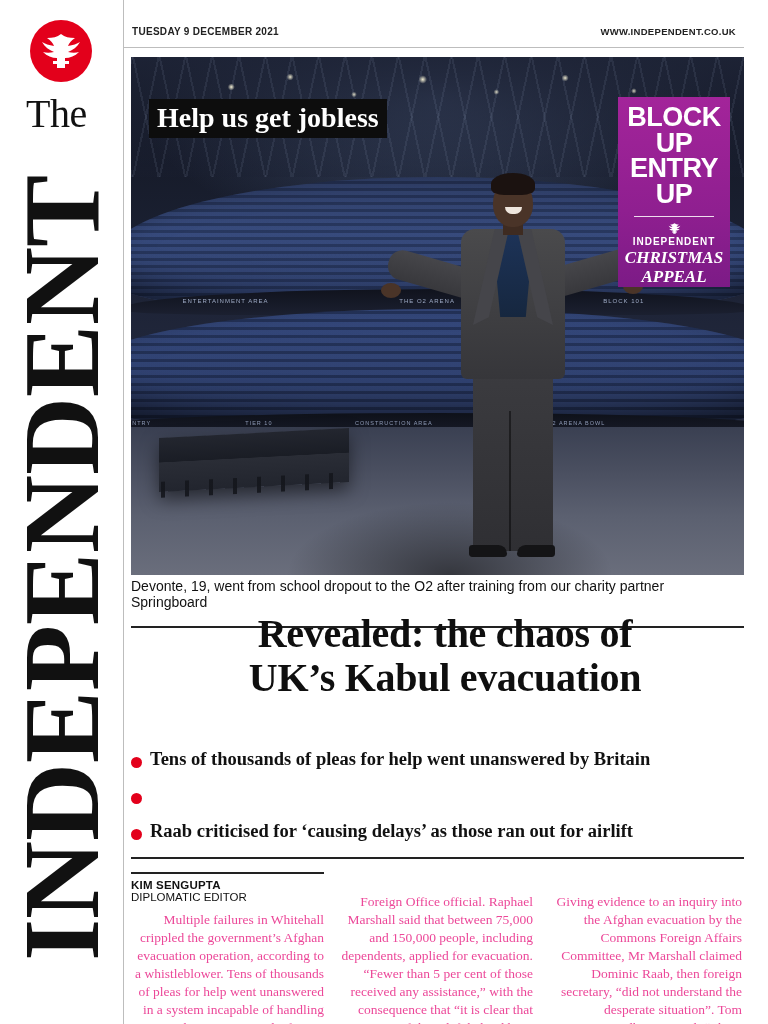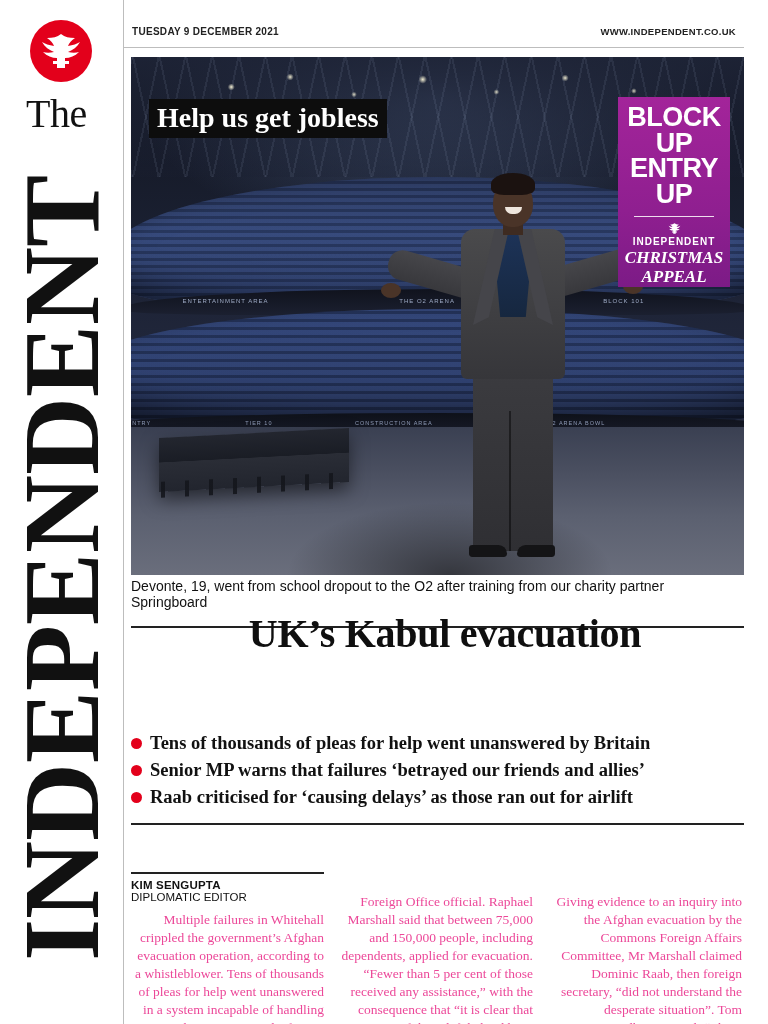--- a/index.html
+++ b/index.html
@@ -380,22 +380,23 @@
   .bullets {
     position: absolute;
     left: 131px;
     top: 732px;
     width: 613px;
     border-bottom: 2px solid #222;
     padding-bottom: 10px;
   }
   .bullet {
     display: flex;
-    align-items: flex-start;
+    align-items: center;
     margin-bottom: 4px;
+    margin-top: 16px;
   }
   .bullet-dot {
     width: 11px;
     height: 11px;
     border-radius: 50%;
     background: #e3001b;
     margin-top: 6px;
     margin-right: 8px;
     flex: 0 0 auto;
   }
@@ -528,31 +529,31 @@
       </div>
       <div class="promo-indy">INDEPENDENT</div>
       <div class="promo-christmas">CHRISTMAS</div>
       <div class="promo-christmas">APPEAL</div>
     </div>
   </div>
 
   <div class="caption">Devonte, 19, went from school dropout to the O2 after training from our charity partner Springboard</div>
 
   <div class="main-headline">
+    <div>Revealed: the chaos of</div>
     <div>UK’s Kabul evacuation</div>
   </div>
 
   <div class="bullets">
     <div class="bullet">
       <div class="bullet-dot"></div>
       <div class="bullet-text">Tens of thousands of pleas for help went unanswered by Britain</div>
     </div>
     <div class="bullet">
       <div class="bullet-dot"></div>
-      <div class="bullet-text">Senior MP warns that failures ‘betrayed our friends and allies’</div>
     </div>
     <div class="bullet">
       <div class="bullet-dot"></div>
       <div class="bullet-text">Raab criticised for ‘causing delays’ as those ran out for airlift</div>
     </div>
   </div>
 
   <div class="cols">
     <div class="col">
       <div class="byline-rule-top">

